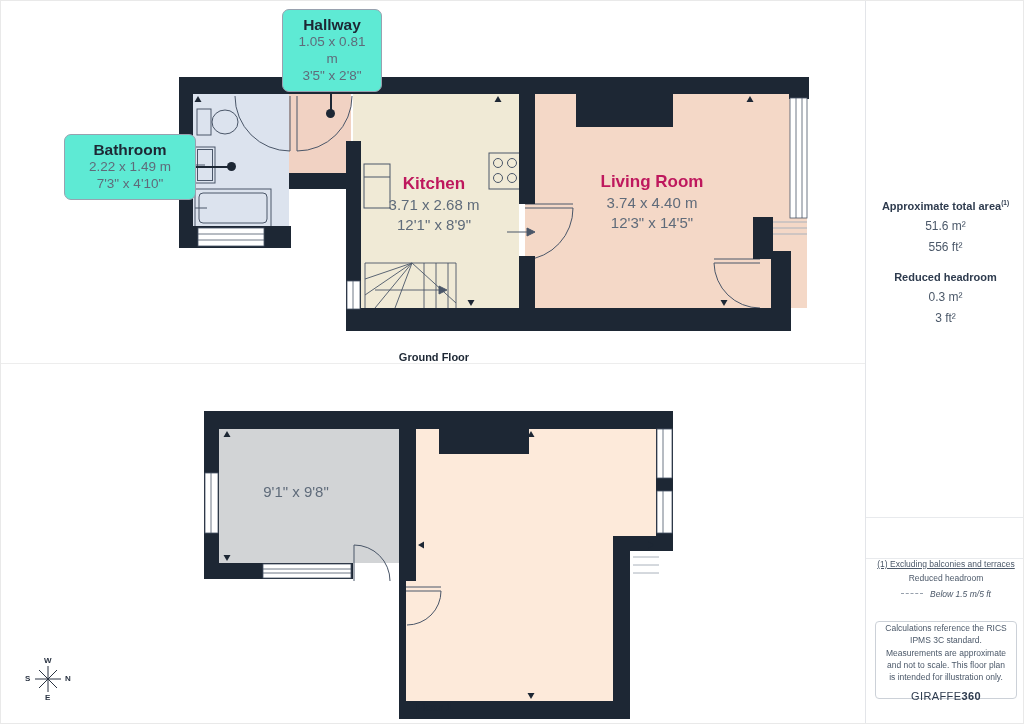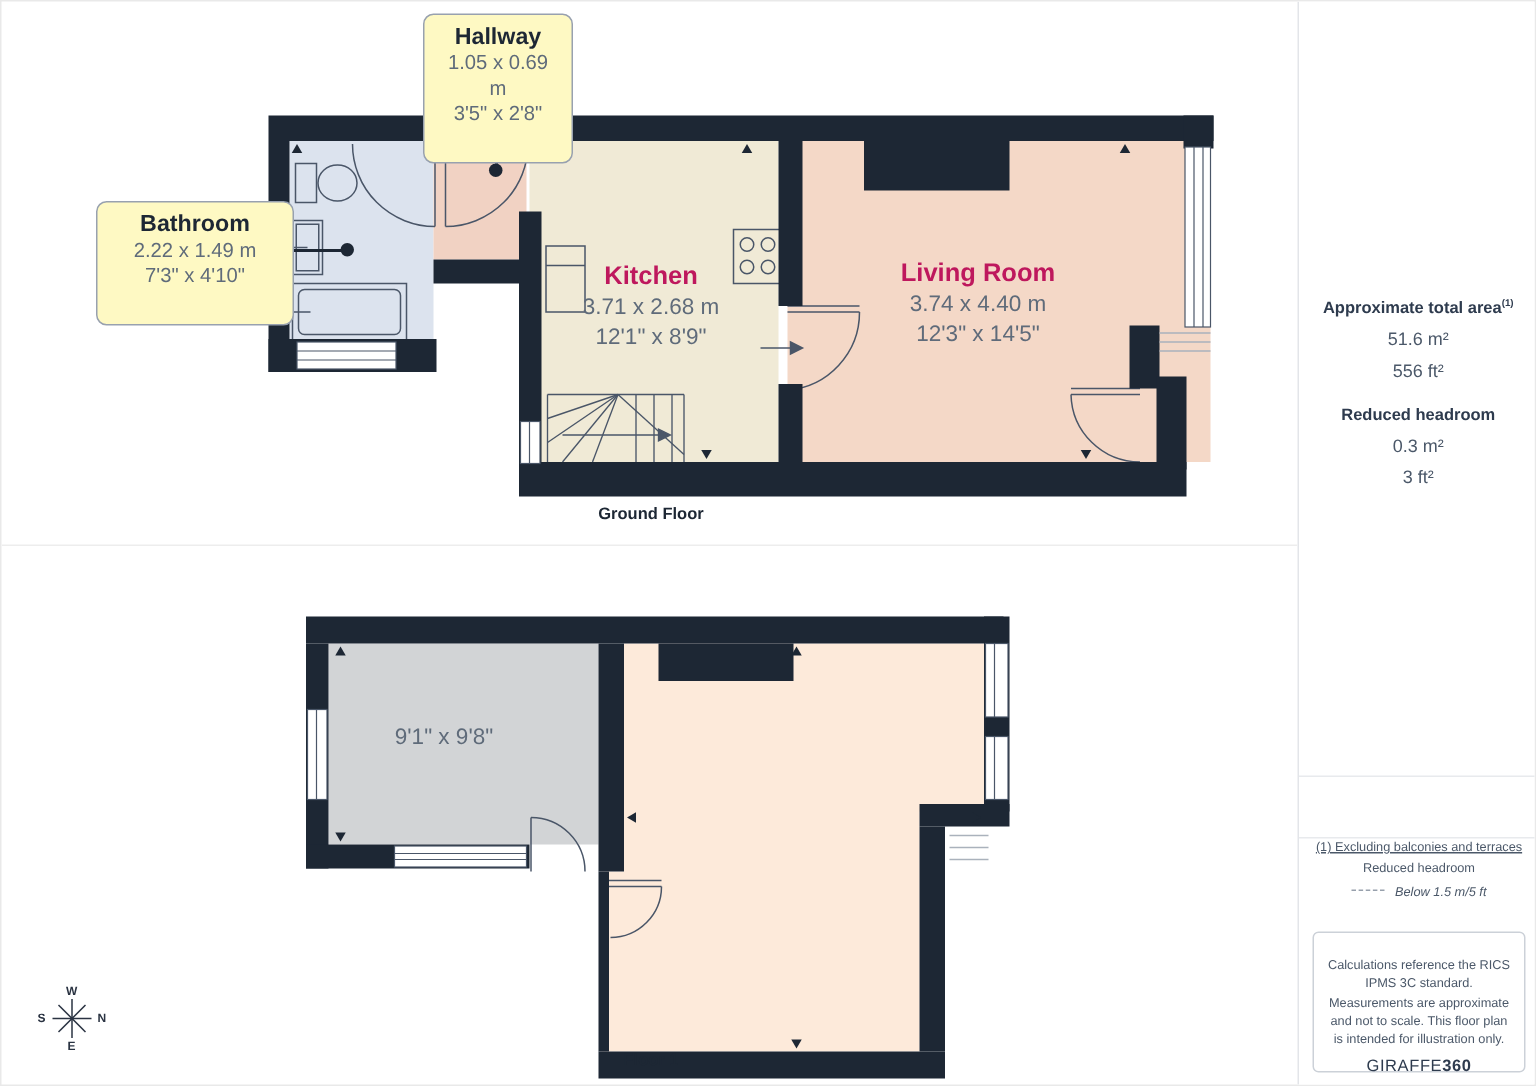--- a/index.html
+++ b/index.html
@@ -1,54 +1,54 @@
 <!DOCTYPE html>
 <html><head>
 <meta charset="utf-8">
 <style>
   * { margin:0; padding:0; box-sizing:border-box; }
   body { font-family: "Liberation Sans", sans-serif; background:#fff; }
   .page { position:relative; width:1024px; height:724px; background:#ffffff; border:1px solid #e9e9e9; overflow:hidden; }
   .plan-svg { position:absolute; left:0; top:0; }
   
   .floor-caption { position:absolute; width:300px; text-align:center; font-size:11px; font-weight:700; color:#1d2734; }
-  .caption-ground { left:283px; top:336px; }
+  .caption-ground { left:283px; top:350px; }
   .caption-first  { left:283px; top:700px; }
   .section-divider { position:absolute; left:0; top:362px; width:864px; height:1px; background:#ededed; }
   
   .room-label { position:absolute; width:180px; text-align:center; line-height:1.32; }
   .room-label .title { font-size:17px; font-weight:700; color:#be185d; }
   .room-label .dims  { font-size:15px; color:#5f6b7a; }
   .label-kitchen { left:343px; top:172px; }
   .label-living  { left:561px; top:170px; }
   .label-f1room  { left:205px; top:481px; }
   .label-bedroom { left:431px; top:512px; }
   
-  .callout { position:absolute; background:#fef9c3; border:1px solid #98a1af; border-radius:7px; text-align:center; padding:5px 10px 23px; line-height:1.25; }
+  .callout { position:absolute; background:#5eead4; border:1px solid #98a1af; border-radius:7px; text-align:center; padding:5px 10px 6px; line-height:1.25; }
   .callout .title { font-size:15.5px; font-weight:700; color:#1d2734; }
   .callout .dims  { font-size:13.5px; color:#5f6b7a; }
   .callout-hallway  { left:281px; top:8px;  width:100px; }
   .callout-bathroom { left:63px; top:133px; width:132px; }
   .leader { position:absolute; background:#1d2734; }
   .leader-hallway  { left:329px; top:72px; width:2px; height:40px; }
   .leader-bathroom { left:170px; top:165px; width:57px; height:2px; }
   .leader-dot { position:absolute; width:9px; height:9px; border-radius:50%; background:#1d2734; }
   .dot-hallway  { left:325px; top:108px; }
   .dot-bathroom { left:226px; top:161px; }
   
   .sidebar { position:absolute; left:864px; top:0; width:160px; height:724px; border-left:1px solid #e3e5e9; background:#fff; }
   .sb-stats { position:absolute; top:198px; left:0; width:100%; text-align:center; color:#4b5869; }
   .sb-label { font-size:11px; font-weight:700; color:#2e3b4e; }
   .sb-label sup { font-size:6.5px; }
   .sb-val { font-size:12px; margin-top:7px; }
   .sb-gap { height:17px; }
   .sb-divider { position:absolute; left:0; width:100%; height:1px; background:#e8eaed; }
   .sb-small { position:absolute; left:6px; width:148px; text-align:center; font-size:8.5px; color:#4b5869; line-height:1.4; }
   .legend-dash { display:inline-block; width:22px; border-top:1px dashed #97a0ac; vertical-align:3px; margin-right:7px; }
-  .sb-box { position:absolute; left:9px; top:620px; width:142px; height:94px; border:1px solid #ccd1d8; border-radius:4px; padding:15px 7px 0; text-align:center; }
+  .sb-box { position:absolute; left:9px; top:620px; width:142px; height:78px; border:1px solid #ccd1d8; border-radius:4px; padding:0 7px 0; text-align:center; }
   .sb-box .disclaimer { font-size:8.5px; color:#4b5869; line-height:1.45; }
   .sb-brand { margin-top:6px; font-size:11px; letter-spacing:.4px; color:#2e3b4e; }
   .sb-brand .b { font-weight:700; }
   
   .compass-letter { position:absolute; font-size:8px; font-weight:700; color:#2a3342; }
 </style>
 </head>
 <body>
 
 <div class="page">
@@ -223,21 +223,21 @@
 
   <div class="compass-letter" style="left:43px; top:655px;">W</div>
   <div class="compass-letter" style="left:24px; top:673px;">S</div>
   <div class="compass-letter" style="left:64px; top:673px;">N</div>
   <div class="compass-letter" style="left:44px; top:692px;">E</div>
 
   <div class="leader leader-hallway"></div>
   <div class="leader-dot dot-hallway"></div>
   <div class="callout callout-hallway">
     <div class="title">Hallway</div>
-    <div class="dims">1.05 x 0.69 m</div>
+    <div class="dims">1.05 x 0.81 m</div>
     <div class="dims">3'5" x 2'8"</div>
   </div>
 
   <div class="leader leader-bathroom"></div>
   <div class="leader-dot dot-bathroom"></div>
   <div class="callout callout-bathroom">
     <div class="title">Bathroom</div>
     <div class="dims">2.22 x 1.49 m</div>
     <div class="dims">7'3" x 4'10"</div>
   </div>

